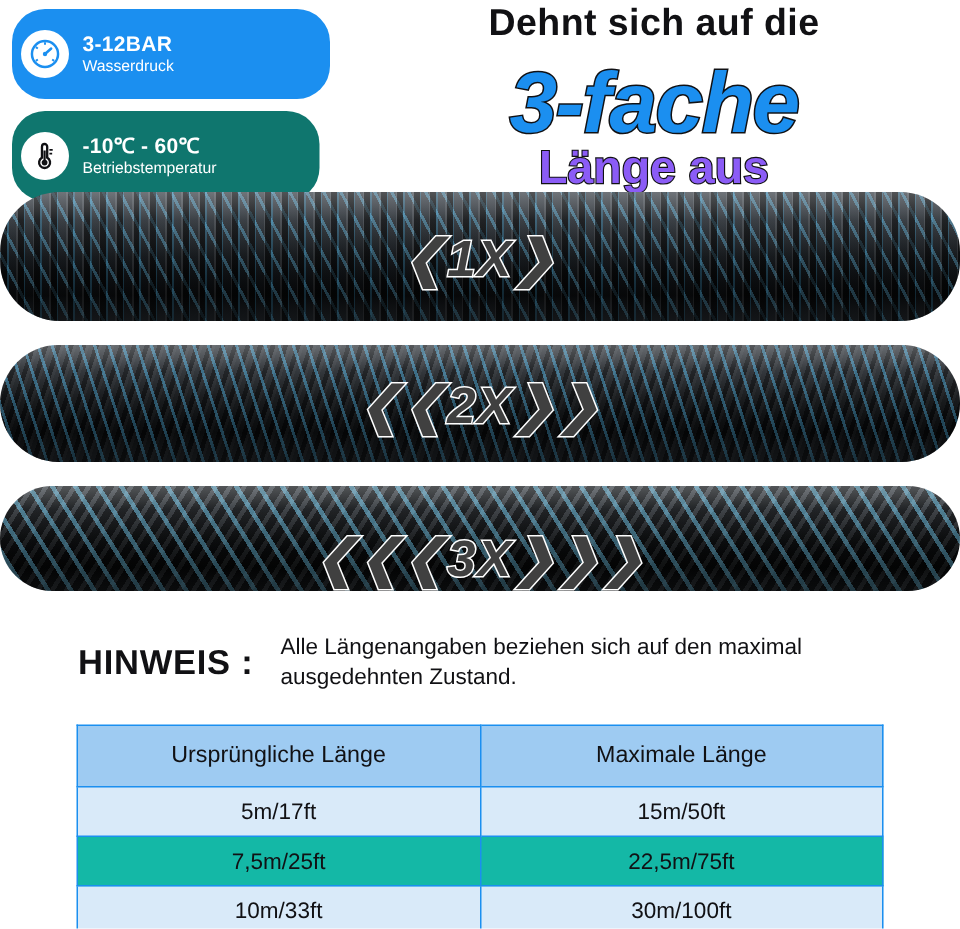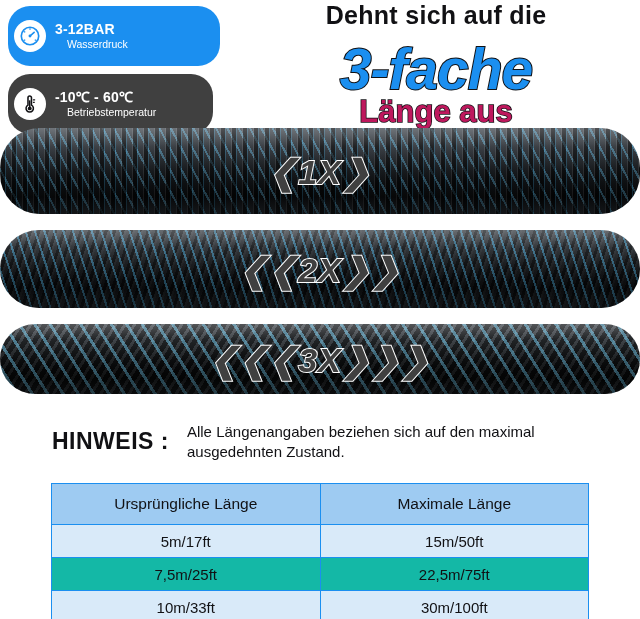--- a/index.html
+++ b/index.html
@@ -29,21 +29,21 @@
     padding: 5px 14px 5px 6px;
     margin-bottom: 8px;
     box-sizing: border-box;
     height: 60px;
   }
   .badge.blue {
     background: #1b8ff0;
     width: 212px;
   }
   .badge.dark {
-    background: #404040;
+    background: #0f766e;
     width: 205px;
   }
   .badge .ico {
     width: 32px;
     height: 32px;
     border-radius: 50%;
     background: #ffffff;
     display: flex;
     align-items: center;
     justify-content: center;
@@ -59,21 +59,20 @@
   .badge .t1 {
     color: #ffffff;
     font-size: 14px;
     font-weight: bold;
     letter-spacing: .2px;
   }
   .badge .t2 {
     color: #ffffff;
     font-size: 10.5px;
     margin-top: 2px;
-    margin-left: 12px;
   }
 
   
   .headline {
     position: absolute;
     right: 8px;
     top: 2px;
     width: 392px;
     text-align: center;
   }
@@ -91,21 +90,21 @@
     color: #1b8ff0;
     line-height: 1.0;
     margin-top: 13px;
     -webkit-text-stroke: 2px #111114;
     paint-order: stroke fill;
     letter-spacing: -1px;
   }
   .hl3 {
     font-size: 31px;
     font-weight: bold;
-    color: #be185d;
+    color: #8b5cf6;
     line-height: 1.05;
     -webkit-text-stroke: 1.5px #111114;
     paint-order: stroke fill;
     margin-top: -2px;
   }
 
   
   .hoses {
     position: absolute;
     left: 0;
@@ -322,21 +321,21 @@
       <div class="shade"></div>
     </div>
     <div class="marker" style="top:20px;">❮❮2X❯❯</div>
   </div>
 
   <div class="hose-row" style="top:196px;">
     <div class="hose" style="top:0;height:70px;">
       <div class="tex coarse"></div>
       <div class="shade"></div>
     </div>
-    <div class="marker" style="top:16px;">❮❮❮3X❯❯❯</div>
+    <div class="marker" style="top:28px;">❮❮❮3X❯❯❯</div>
   </div>
 </div>
 
 <div class="hinweis">
   <div class="hinweis-label">HINWEIS :</div>
   <div class="hinweis-text">Alle Längenangaben beziehen sich auf den maximal ausgedehnten Zustand.</div>
 </div>
 
 <table class="tbl">
   <thead>

